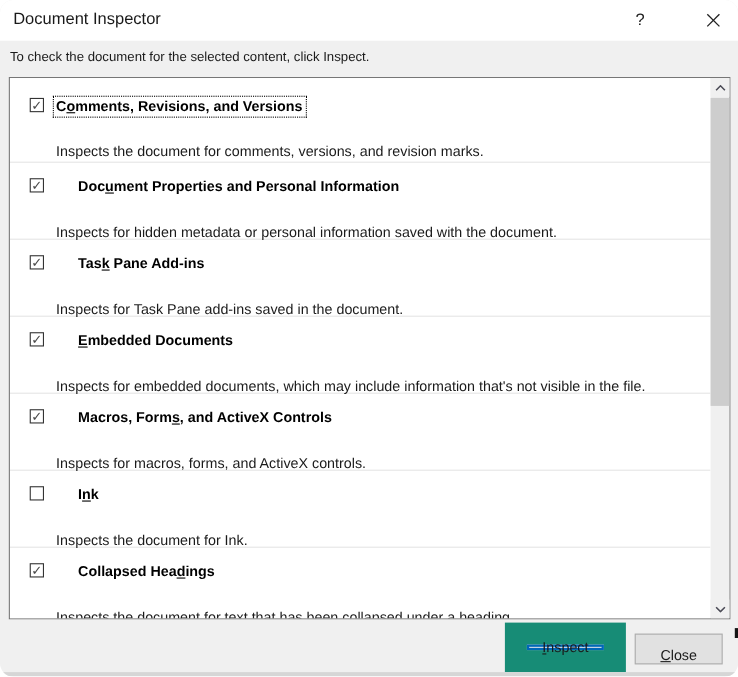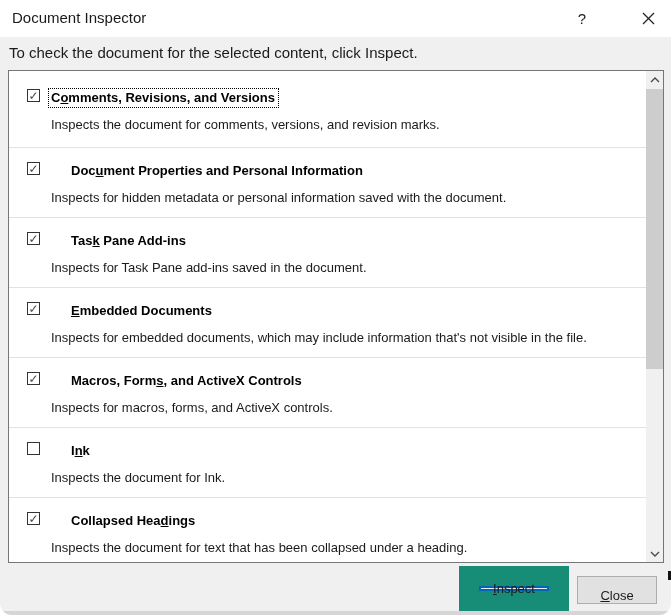--- a/index.html
+++ b/index.html
@@ -8,39 +8,39 @@
     position:relative; width:671px; height:615px; overflow:hidden;
     background:#F0F0F0; font-family:"Liberation Sans", sans-serif; color:#1a1a1a;border-radius:12px;
   }
   
   .titlebar{ position:absolute; top:0; left:0; right:0; height:37px; background:#FFFFFF; }
   .title{ position:absolute; left:12px; top:9px; font-size:15px; color:#1a1a1a; white-space:nowrap; }
   .tb-btn{ position:absolute; top:0; height:37px; display:flex; align-items:center; justify-content:center; cursor:default; }
   .help-btn{ left:563px; width:38px; font-size:15px; color:#222; }
   .close-btn{ left:626px; width:45px; }
   
-  .instruction{ position:absolute; left:9px; top:44px; font-size:15px; color:#1a1a1a; white-space:nowrap; }
+  .instruction{ position:absolute; left:9px; top:44px; font-size:12px; color:#1a1a1a; white-space:nowrap; }
   
   .listbox{
     position:absolute; left:8px; top:70px; width:656px; height:493px;
     background:#FFFFFF; border:1px solid #767676;
   }
   .items{ position:absolute; left:0; top:0; right:17px; bottom:0; overflow:hidden; }
   .item{ height:70px; padding:13px 12px 0 18px; border-bottom:1px solid #E2E2E2; display:flex; gap:11px; background:#fff; }
   .item.first{ height:77px; padding-top:17px; }
   .item.last{ border-bottom:none; }
   .checkbox{
     width:13px; height:13px; flex:none; margin-top:1px;
     border:1px solid #333; background:#fff;
     display:flex; align-items:center; justify-content:center;
   }
   .check{ font-size:12px; line-height:10px; color:#4a4a4a; }
   .item-title{ font-weight:bold; font-size:13px; color:#000; line-height:15px; display:inline-block; align-self:flex-start;padding-left:20px; }
   .item-title.focused{ border:1px dotted #000; padding:1px 3px 2px 2px; margin:-2px -4px -3px -3px; }
-  .item-desc{ margin-top:11px; font-size:13px; color:#1a1a1a; }
+  .item-desc{ margin-top:24px; font-size:13px; color:#1a1a1a; }
   .accel{ text-decoration:underline; }
   
   .scrollbar{ position:absolute; top:0; right:0; bottom:0; width:17px; background:#F0F0F0; }
   .sb-btn{ position:absolute; left:0; width:17px; height:17px; background:#F0F0F0; display:flex; align-items:center; justify-content:center; }
   .sb-up{ top:0; } .sb-down{ bottom:0; }
   .sb-thumb{ position:absolute; left:0; top:18px; width:17px; height:280px; background:#CDCDCD; }
   
   .highlight-box{
     position:absolute; left:459px; top:566px; width:110px; height:45px;
     background:#178C76; padding:20px;

